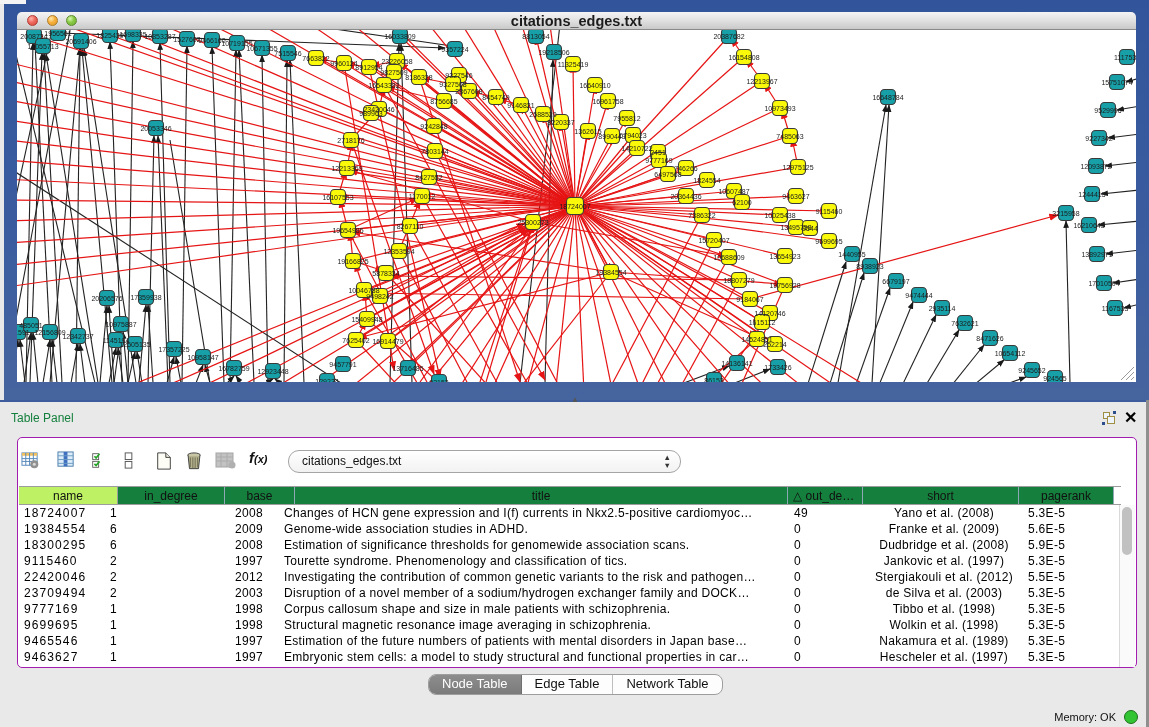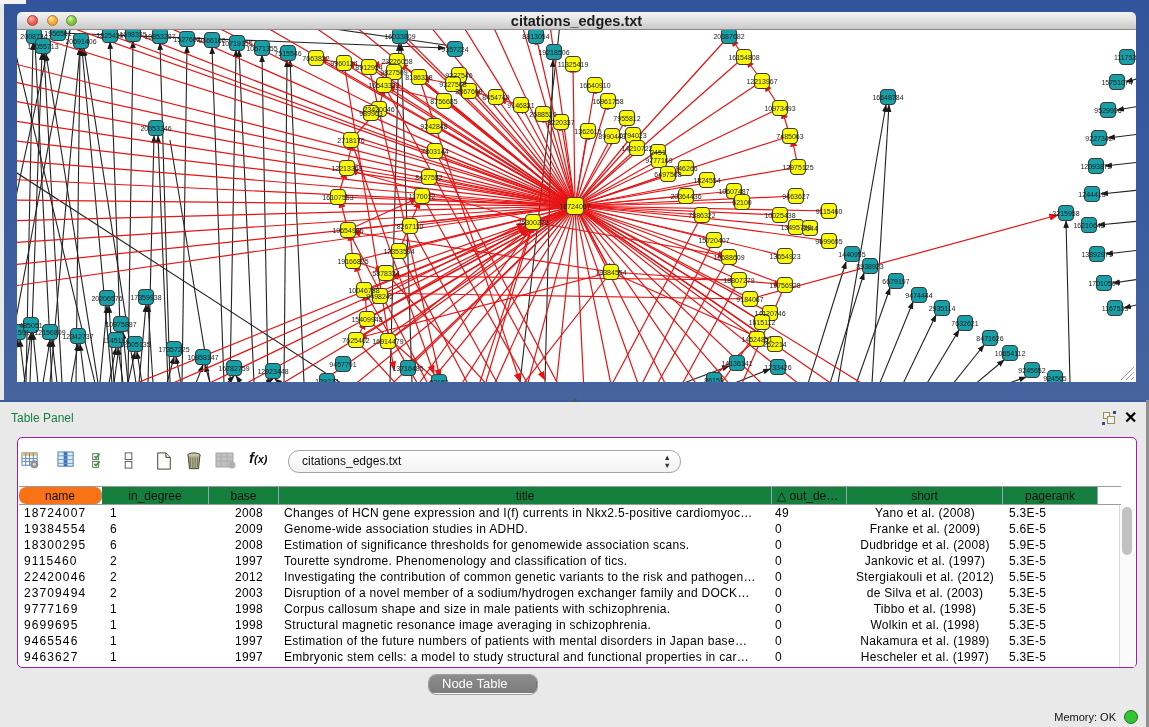--- a/index.html
+++ b/index.html
@@ -27,35 +27,35 @@
 #toolbar{position:absolute;left:0;top:0;height:48px;width:100%;}
 .tbi{position:absolute;top:13px;}
 #combo{position:absolute;left:270px;top:12px;width:393px;height:23px;background:linear-gradient(180deg,#ffffff,#f2f2f2);
   border:1px solid #a5a5a5;border-radius:11px;box-sizing:border-box;
   font-size:12px;color:#111;line-height:21px;padding-left:13px;}
 #combo .ar{position:absolute;right:9px;top:3px;font-size:7.5px;color:#333;line-height:8px;text-align:center;}
 #thead{position:absolute;left:1px;top:48px;height:19px;width:1102px;display:flex;
   font-size:12px;color:#111;text-align:center;line-height:19px;
   border-top:1px solid #9c9c9c;border-bottom:1px solid #9c9c9c;box-sizing:border-box;}
 #thead div{background:#15803d;border-right:1px solid #8fa8b5;box-sizing:border-box;height:100%;}
-#thead .h0{width:83px;background:#f97316;border-right:1px solid #9c9c9c;border-radius:7px;}
+#thead .h0{width:99px;background:#bef264;border-right:1px solid #9c9c9c;}
 #thead .h1{width:107px;} #thead .h2{width:70px;} #thead .h3{width:493px;}
 #thead .h4{width:75px;text-align:left;padding-left:5px;} #thead .h5{width:156px;} #thead .h6{width:95px;}
 #tbody{position:absolute;left:1px;top:67px;width:1102px;height:162px;overflow:hidden;
   font-size:12px;color:#000;}
 .tr{display:flex;height:16px;line-height:16px;white-space:nowrap;letter-spacing:0.3px;}
 .tr div{overflow:hidden;box-sizing:border-box;}
 .c0{width:83px;padding-left:5px;letter-spacing:1.1px;} .c1{width:107px;padding-left:8px;}
 .c2{width:70px;padding-left:26px;} .c3{width:493px;padding-left:5px;}
-.c4{width:75px;padding-left:3px;} .c5{width:156px;text-align:center;}
+.c4{width:75px;padding-left:3px;margin-left:19px;} .c5{width:156px;text-align:center;}
 .c6{width:95px;padding-left:6px;}
 #vscroll{position:absolute;right:1px;top:67px;width:15px;height:162px;background:#fafafa;border-left:1px solid #d9d9d9;}
 #vthumb{position:absolute;left:2px;top:2px;width:10px;height:48px;border-radius:5px;background:#c1c1c1;}
 #tabs{position:absolute;left:428px;top:274px;height:19px;display:flex;font-size:13px;
-  border:1px solid #9e9e9e;border-radius:8px;overflow:hidden;background:#fdfdfd;line-height:18px;flex-direction:column;}
+  border:1px solid #9e9e9e;border-radius:8px;overflow:hidden;background:#fdfdfd;line-height:18px;}
 #tabs .seg{padding:0 13px;color:#111;border-right:1px solid #bdbdbd;}
 #tabs .sel{background:linear-gradient(180deg,#8d8d8d,#7b7b7b);color:#fff;border-right:1px solid #6f6f6f;}
 #tabs .seg:last-child{border-right:none;}
 #status{position:absolute;left:0;top:310px;width:1149px;height:17px;font-size:11px;color:#111;}
 #mem{position:absolute;right:33px;top:1px;}
 #memdot{position:absolute;right:11px;top:0px;width:12px;height:12px;border-radius:50%;
   background:#33c433;border:1px solid #1c701c;}
 #redge{position:absolute;left:1146px;top:0px;width:3px;height:327px;background:#8f8f8f;}
 </style></head>
 <body>

